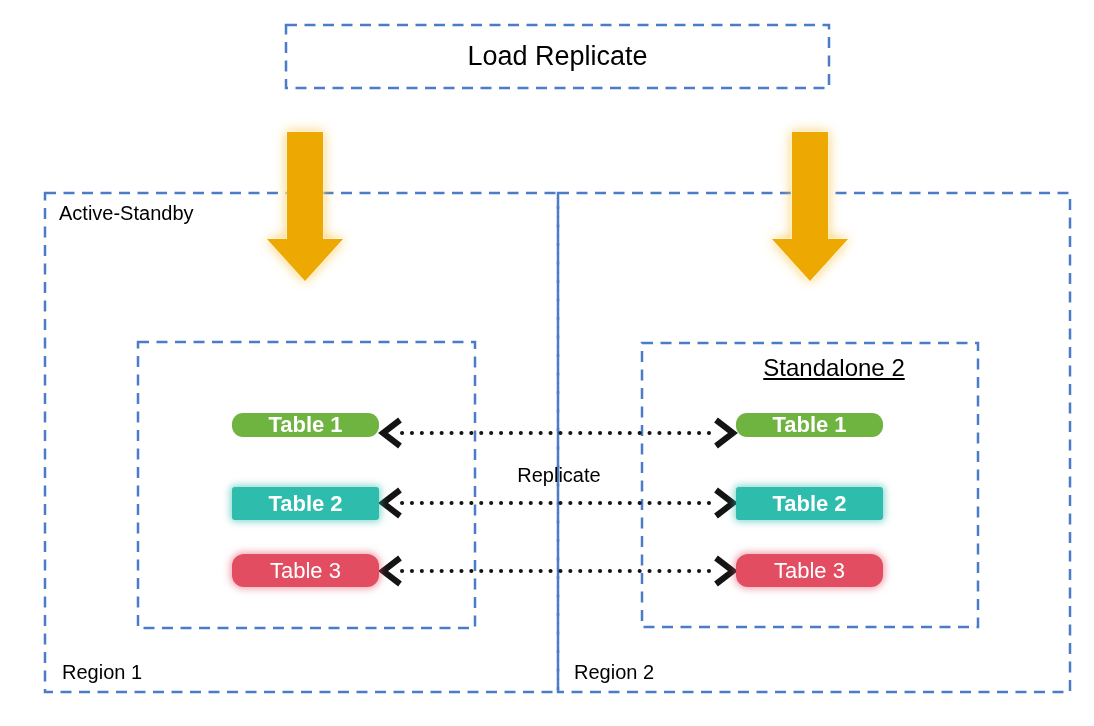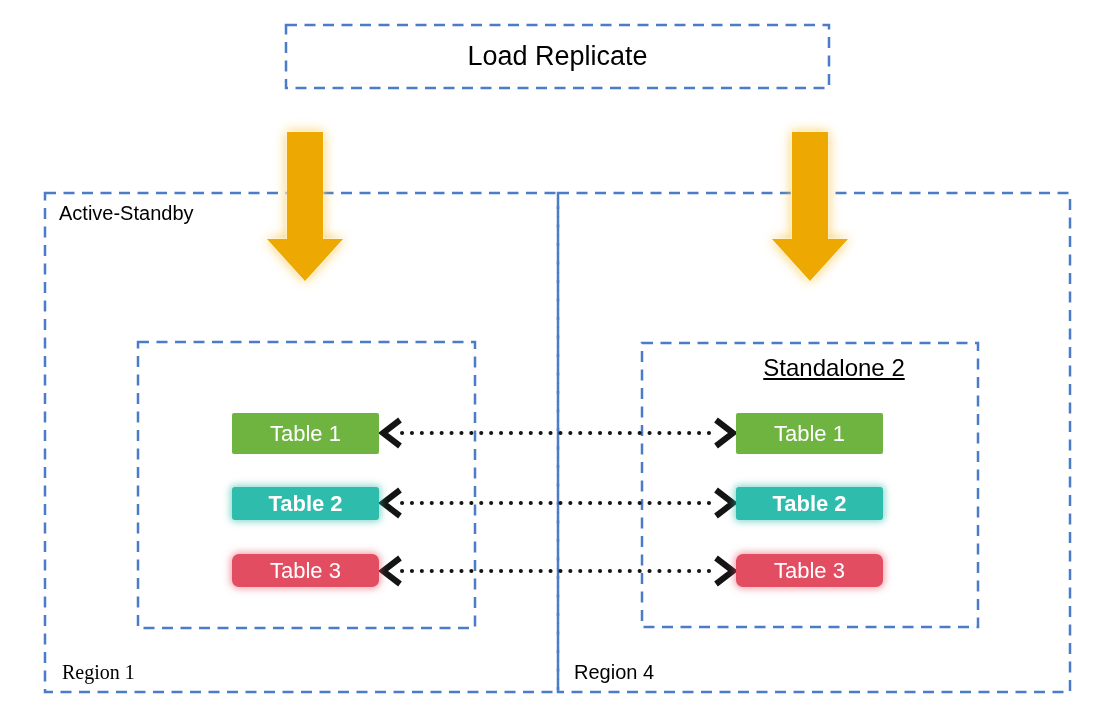--- a/index.html
+++ b/index.html
@@ -64,40 +64,40 @@
     font-size: 24px;
   }
   .st1 { left: 138px; top: 353px; width: 337px; }
   .st2 { left: 666px; top: 353px; width: 336px; text-decoration: underline; }
   .chip {
     width: 147px;
     display: flex; align-items: center; justify-content: center;
     color: #ffffff;
     font-size: 22px;
   }
-  .chip.green { background: var(--green, #6fb440); border-radius: 2px; height: 41px; }
+  .chip.green { background: var(--green, #6fb440); border-radius: 11px; height: 24px; font-weight: bold; }
   .chip.teal  {
     background: var(--teal, #2ebcac); border-radius: 3px; height: 33px;
     box-shadow: 0 0 7px 2px rgba(46, 188, 172, 0.55);
   }
   .chip.red   {
-    background: var(--red, #e24d61); border-radius: 7px; height: 33px;
+    background: var(--red, #e24d61); border-radius: 12px; height: 33px;
     box-shadow: 0 0 7px 2px rgba(226, 77, 97, 0.5);
   }
   .lc { left: 232px; }
   .rc { left: 736px; }
   .row1 { top: 413px; }
   .row2 { top: 487px; font-weight: bold; }
   .row3 { top: 554px; }
   .replicate-label {
     left: 459px; top: 464px; width: 200px;
     text-align: center; font-size: 20px;
   }
   .region-label { font-size: 20px; top: 661px; }
-  .region-label.r1 { left: 62px; font-family: Liberation Serif, serif; }
+  .region-label.r1 { left: 62px; }
   .region-label.r2 { left: 574px; }
 </style>
 </head>
 <body>
 
 <div class="canvas">
 
   <svg class="layer" width="1094" height="726" viewBox="0 0 1094 726">
 
     <rect class="dashed" x="286" y="25" width="543" height="63"></rect>
@@ -135,17 +135,18 @@
   <div class="abs standalone-title st2">Standalone 2</div>
 
   <div class="abs chip green lc row1">Table 1</div>
   <div class="abs chip teal lc row2">Table 2</div>
   <div class="abs chip red lc row3">Table 3</div>
 
   <div class="abs chip green rc row1">Table 1</div>
   <div class="abs chip teal rc row2">Table 2</div>
   <div class="abs chip red rc row3">Table 3</div>
 
+  <div class="abs replicate-label">Replicate</div>
 
   <div class="abs region-label r1">Region 1</div>
-  <div class="abs region-label r2">Region 4</div>
+  <div class="abs region-label r2">Region 2</div>
 
 </div>
 
 </body></html>

